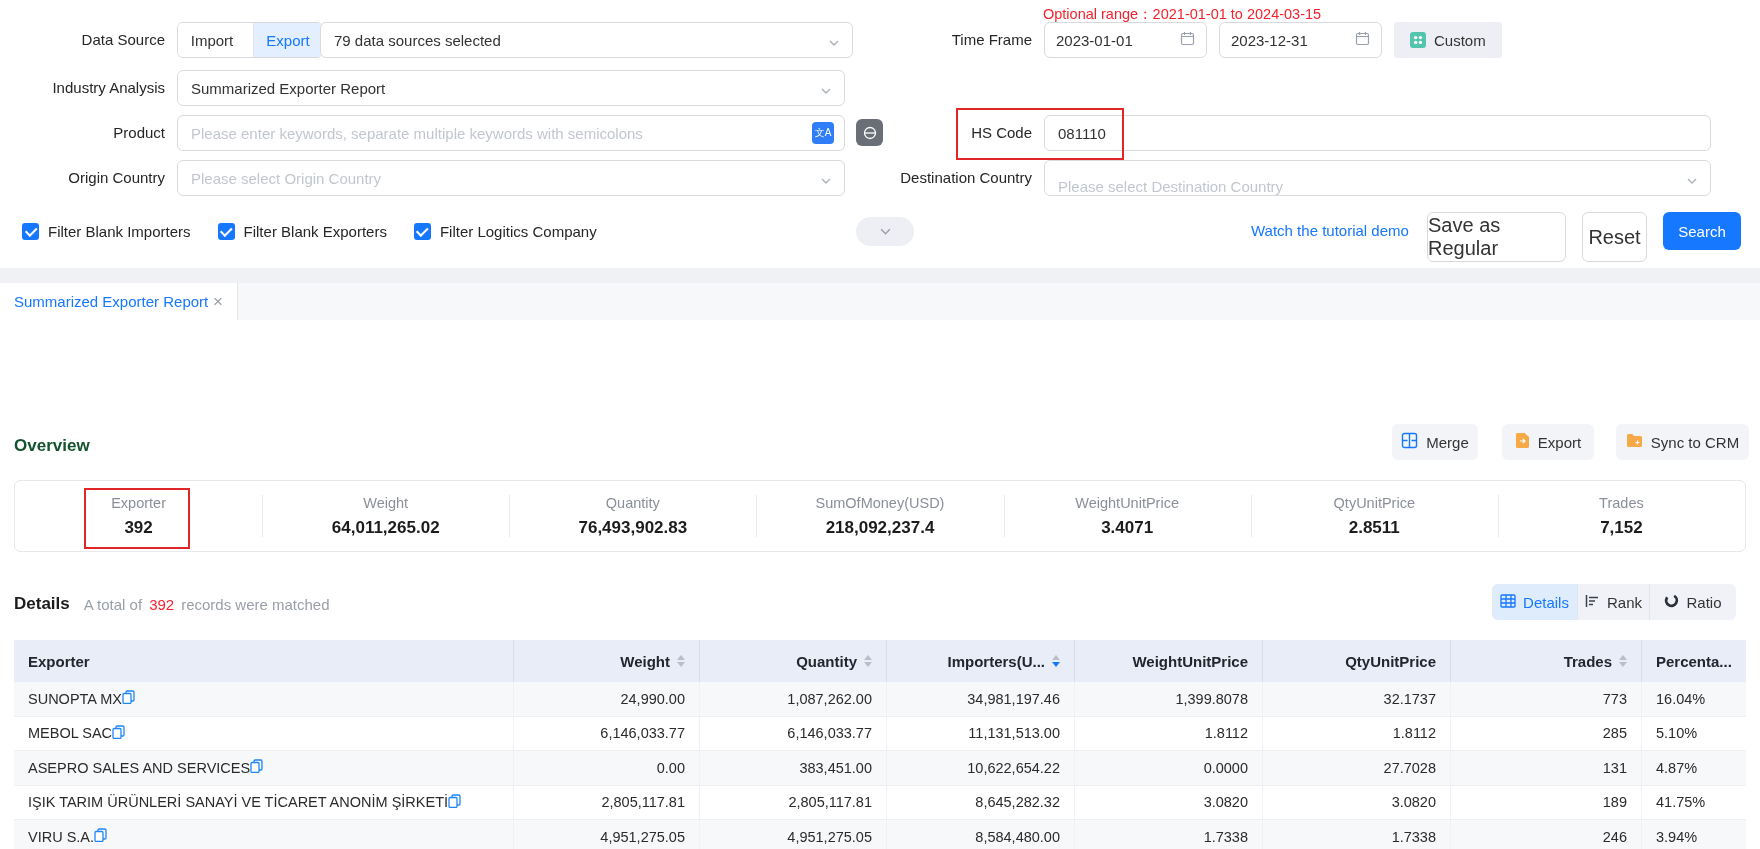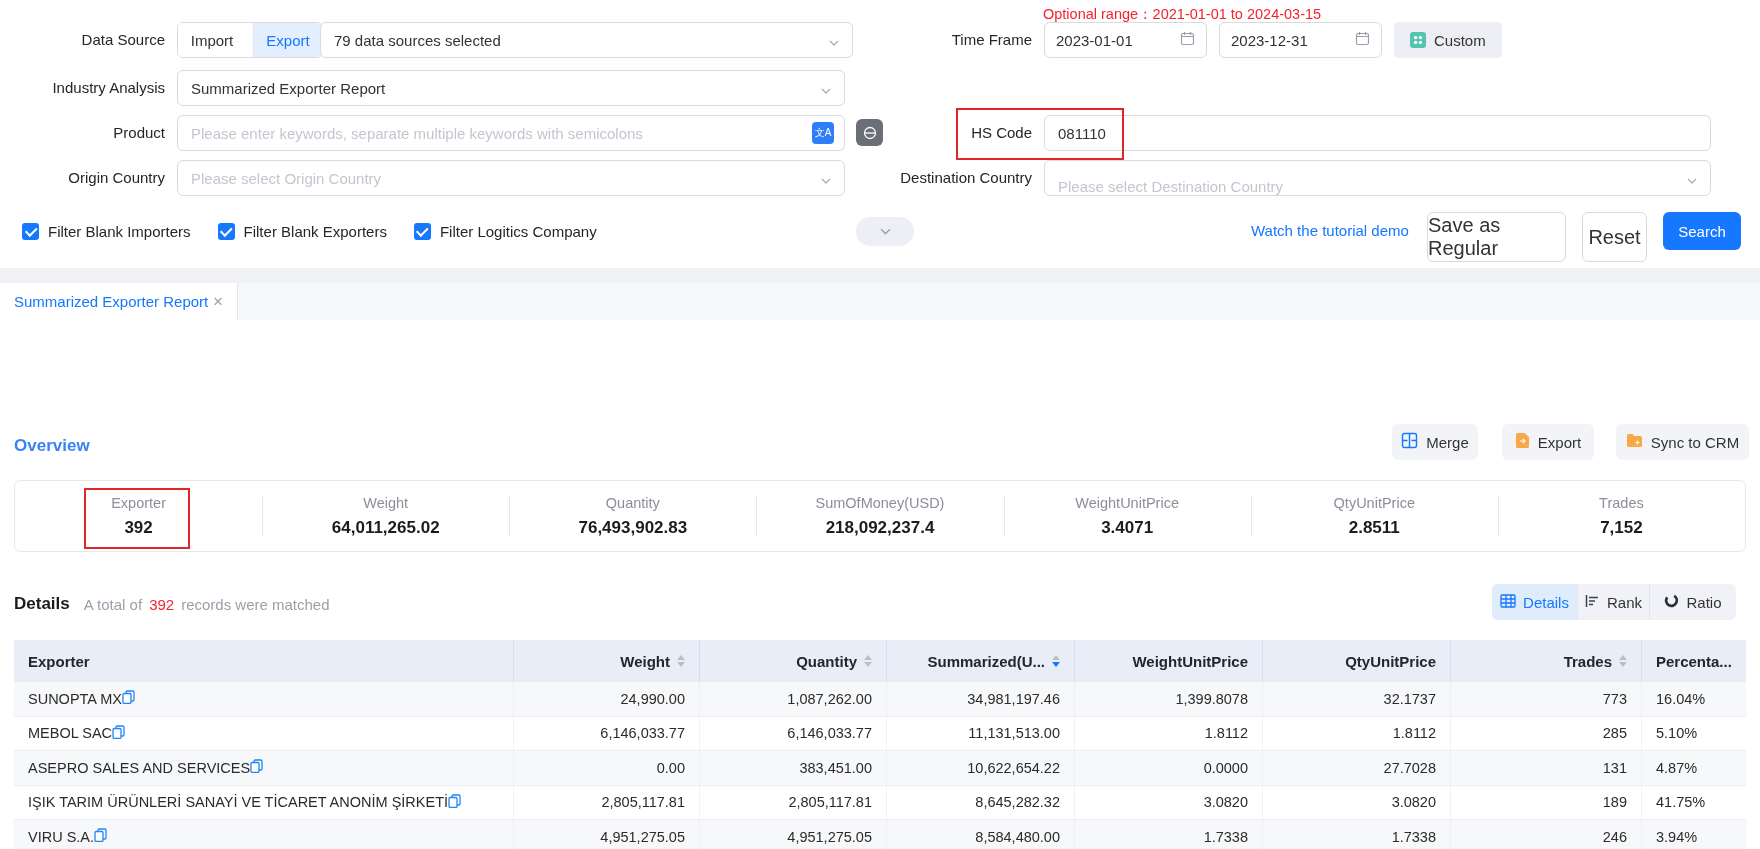--- a/index.html
+++ b/index.html
@@ -36,21 +36,21 @@
         font-size:20px;color:#333;display:flex;align-items:center;justify-content:center;cursor:pointer;}
   .pbtn{position:absolute;top:1px;height:38px;border-radius:6px;background:#1677ff;color:#fff;font-size:15px;
         display:flex;align-items:center;justify-content:center;cursor:pointer;}
   .strip{position:absolute;left:0;top:268px;width:1760px;height:15px;background:#eff1f5;}
   .tabbar{position:absolute;left:0;top:283px;width:1760px;height:37px;background:#f7f8fa;}
   .tab{position:absolute;left:0;top:0;width:238px;height:37px;background:#fff;border-right:1px solid #e4e6ea;
        display:flex;align-items:center;justify-content:space-between;padding:0 14px;box-sizing:border-box;cursor:pointer;}
   .tab .tlabel{color:#1677ff;font-size:15px;}
   .tab .tclose{color:#9aa0a8;font-size:17px;line-height:17px;cursor:pointer;}
   .rpt-title{position:absolute;left:0;top:355px;width:1760px;text-align:center;font-size:20px;color:#2b2b2b;}
-  .ov-head{position:absolute;left:14px;top:436px;font-size:17px;font-weight:bold;color:#3b82f6;}
+  .ov-head{position:absolute;left:14px;top:436px;font-size:17px;font-weight:bold;color:#14532d;}
   .gbtn{position:absolute;top:424px;height:36px;background:#f2f4f8;border-radius:6px;display:flex;align-items:center;justify-content:center;
         gap:8px;font-size:15px;color:#333;cursor:pointer;}
   .stats{position:absolute;left:14px;top:480px;width:1732px;height:72px;border:1px solid #e7e8ea;border-radius:6px;
          display:grid;grid-template-columns:repeat(7,1fr);box-sizing:border-box;background:#fff;}
   .stat{position:relative;display:flex;flex-direction:column;align-items:center;justify-content:center;gap:7px;}
   .stat+.stat::before{content:"";position:absolute;left:0;top:14px;bottom:14px;width:1px;background:#e8e9ec;}
   .stat .sl{font-size:14.5px;color:#8a8f99;}
   .stat .sv{font-size:17px;font-weight:bold;color:#1c1c1e;}
   .det-row{position:absolute;left:14px;top:585px;height:38px;display:flex;align-items:center;gap:14px;}
   .det-h{font-size:17px;font-weight:bold;color:#1c1c1c;}
@@ -324,21 +324,21 @@
           </span>
         </div>
       <div class="th num">
           <span>Quantity</span>
         <span class="sorter">
             <span class="car up"></span>
             <span class="car down"></span>
           </span>
         </div>
       <div class="th num">
-          <span class="ellip">Summarized(U...</span>
+          <span class="ellip">Importers(U...</span>
         <span class="sorter">
             <span class="car up"></span>
             <span class="car down active"></span>
           </span>
         </div>
       <div class="th num">
           <span>WeightUnitPrice</span>
         </div>
       <div class="th num">
           <span>QtyUnitPrice</span>

